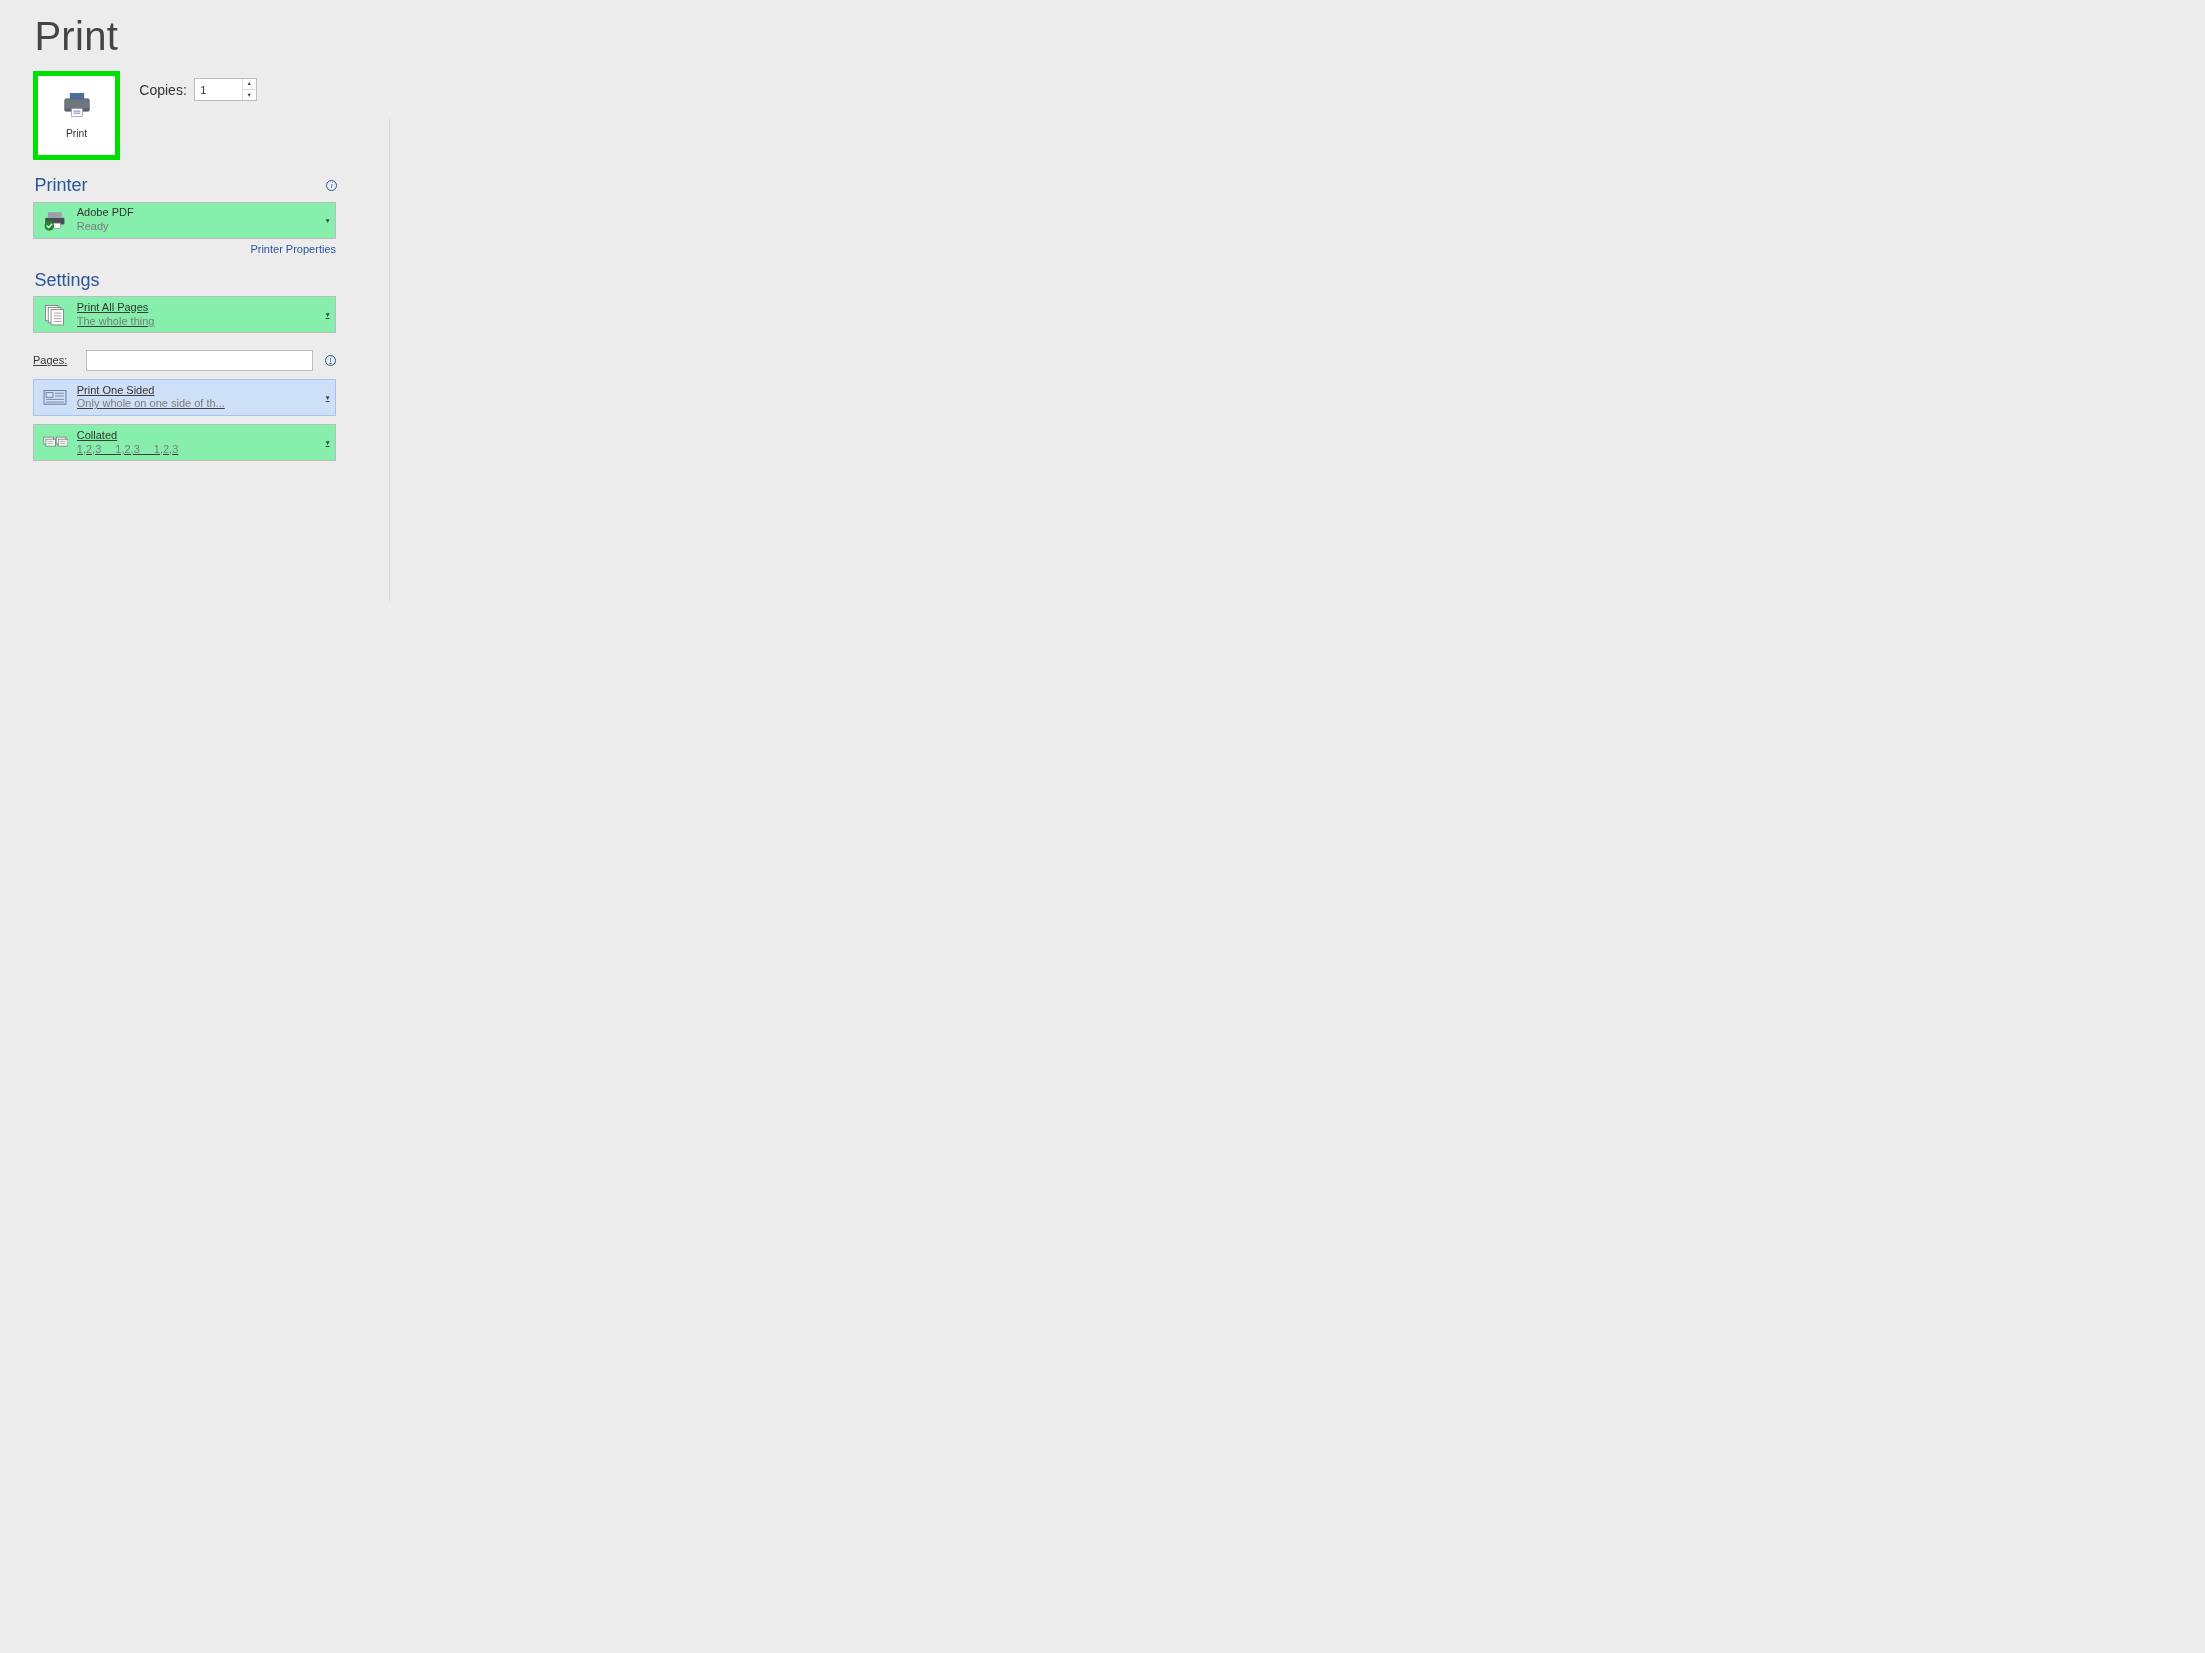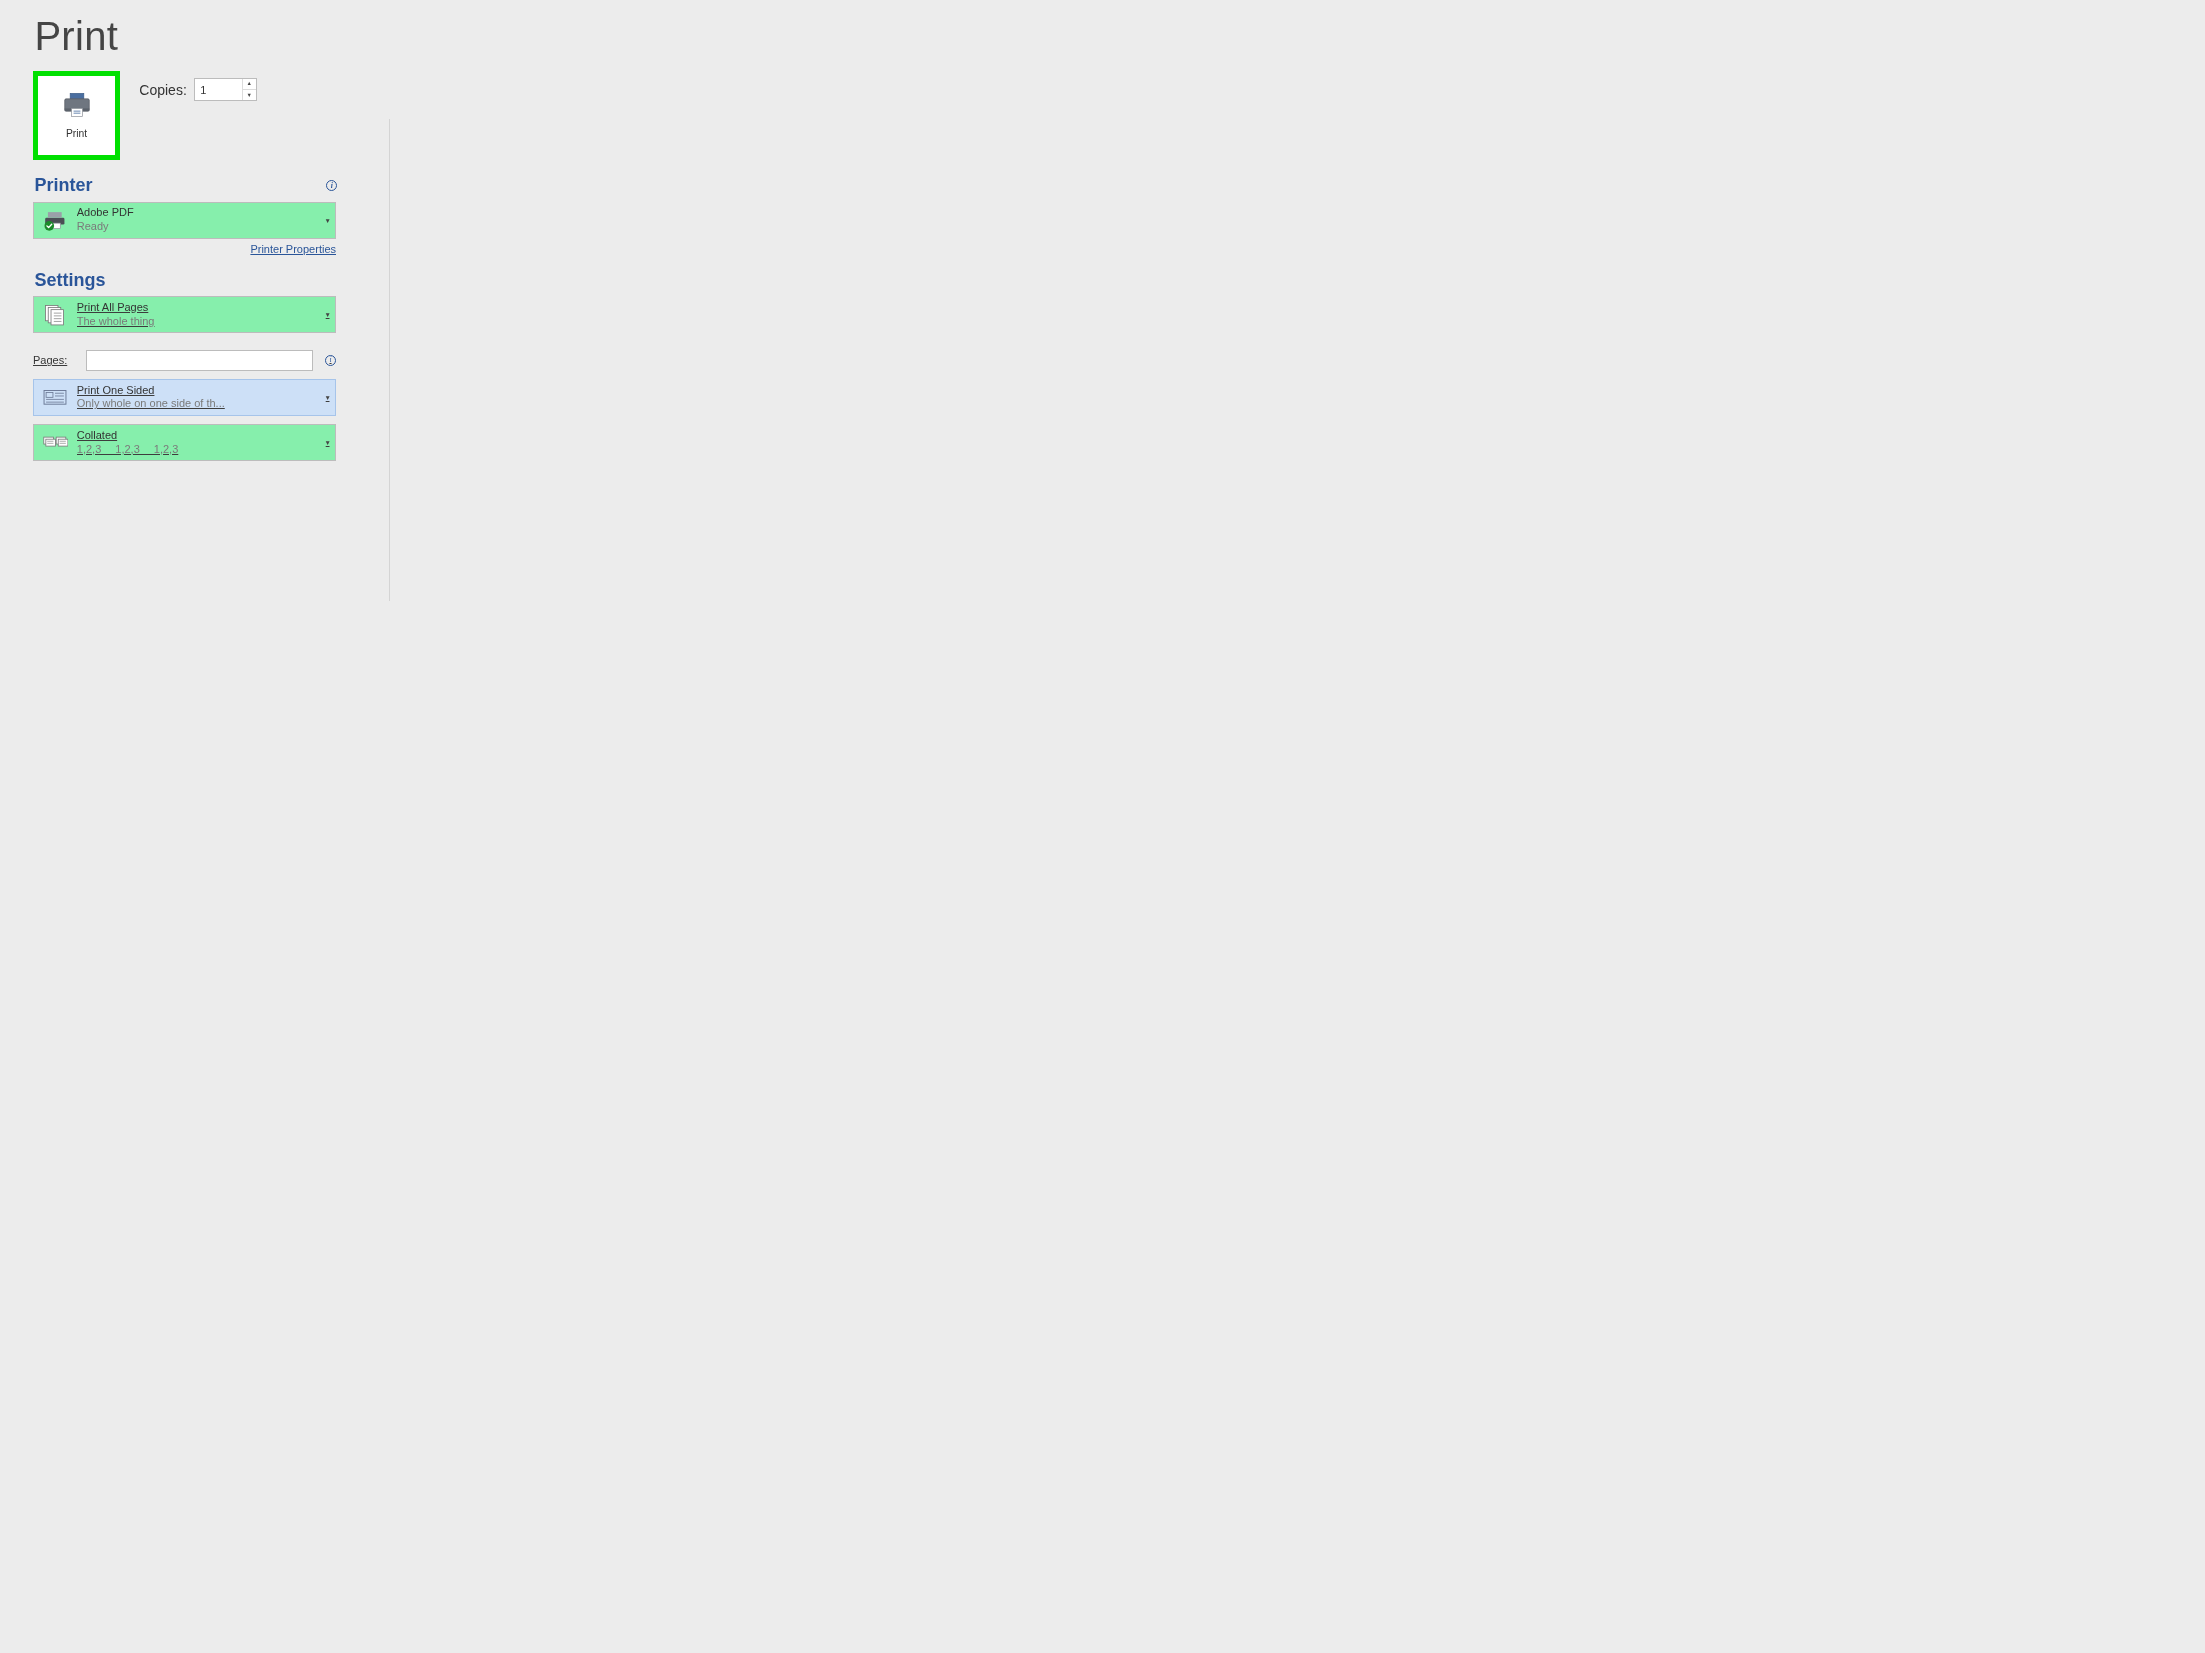--- a/index.html
+++ b/index.html
@@ -99,21 +99,21 @@
     font-size:5.5px;
     color:#444;
     line-height:1;
   }
   .spinner-btns div:first-child{border-bottom:0.7px solid #dcdcdc;}
 
   
   .section-heading{
     color:var(--accent);
     font-size:18px;
-    font-weight:700;
+    font-weight:400;
     margin:15px 0 5.5px 1.4px;
     width:var(--panel-w);
     display:flex;
     align-items:center;
     justify-content:space-between;
   }
   .info-icon{
     width:11px;height:11px;
     border:1px solid var(--accent);
     border-radius:50%;
@@ -172,21 +172,20 @@
   }
 
   .link-row{
     width:var(--panel-w);
     text-align:right;
     margin-top:4.1px;
   }
   .link-row a{
     color:var(--link);
     font-size:11px;
-    text-decoration:underline;
     cursor:pointer;
     margin-left:40px;
   }
 
   
   .pages-row{
     display:flex;
     align-items:center;
     gap:12px;
     width:var(--panel-w);

